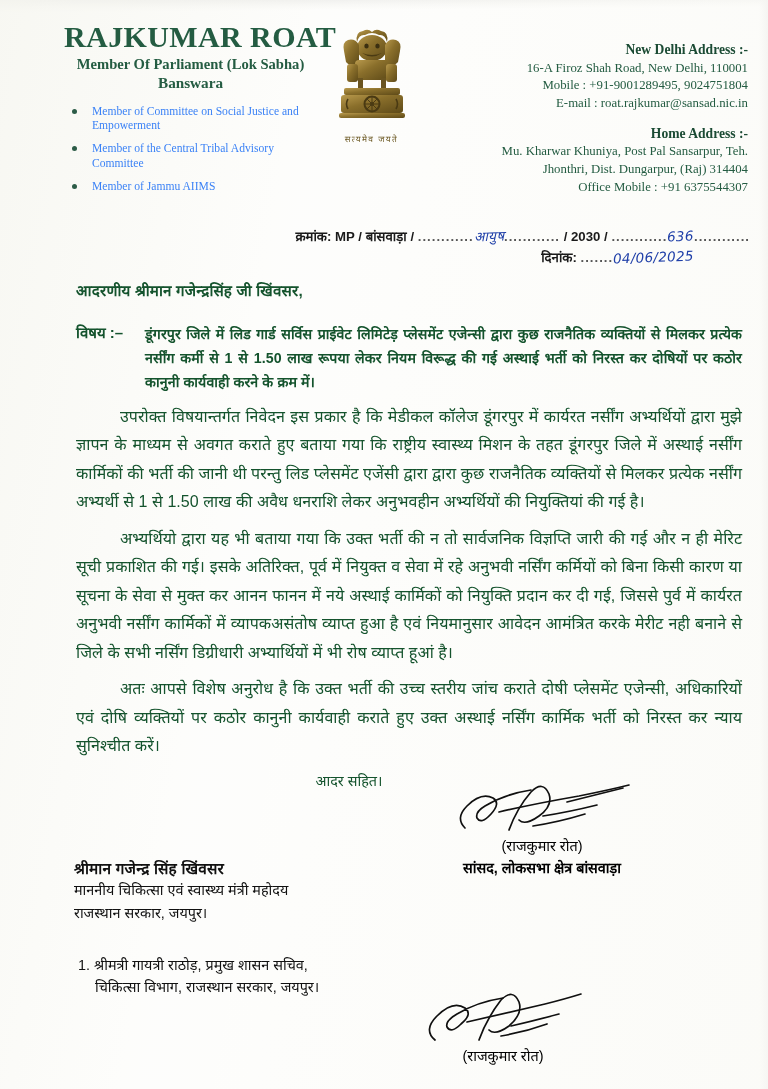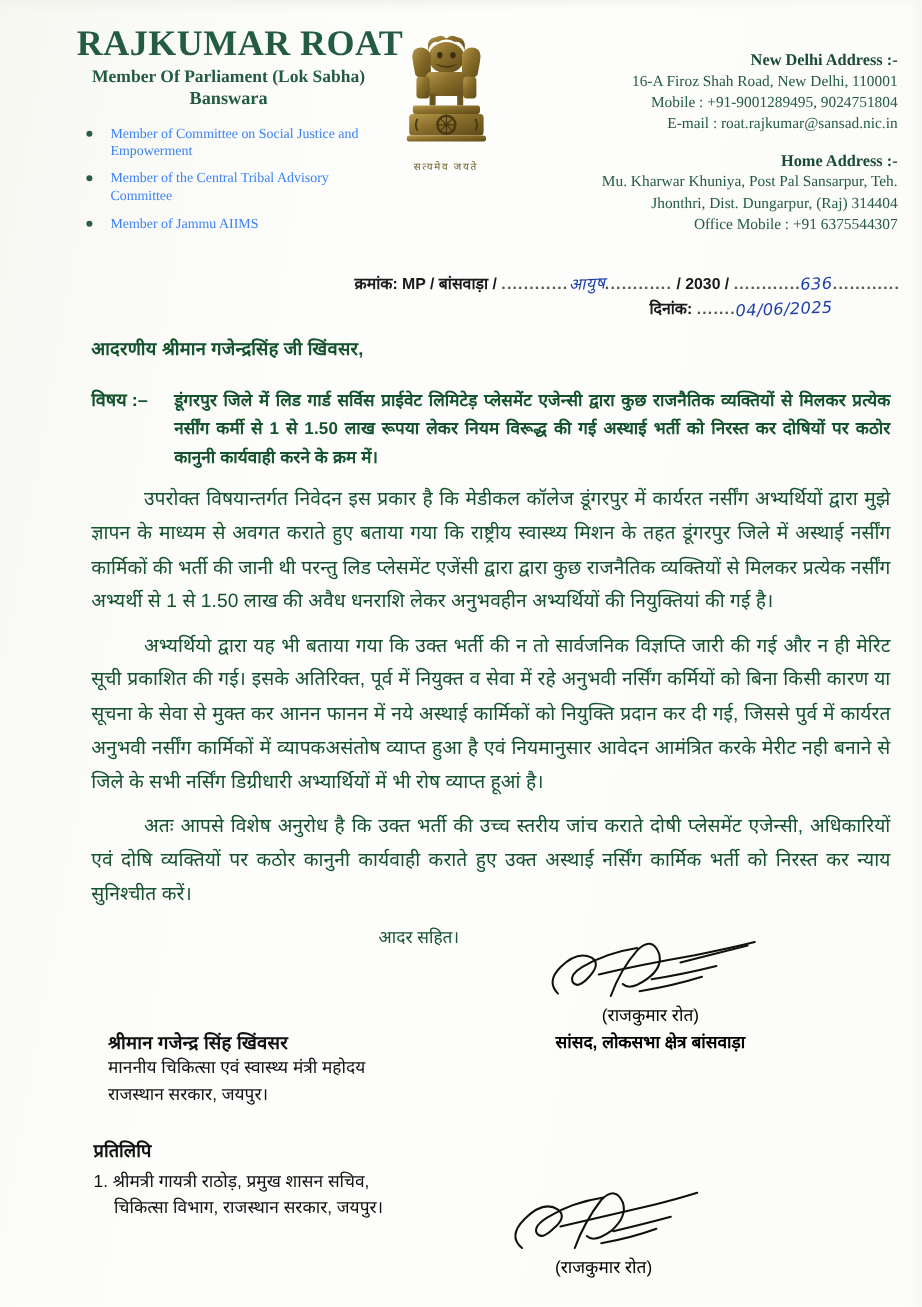--- a/index.html
+++ b/index.html
@@ -251,21 +251,21 @@
   }
   .sig-desig {
     font-size: 14.4px;
     font-weight: bold;
     margin-top: 3px;
   }
 
   
   .to-block {
     position: absolute;
-    left: 90px;
+    left: 74px;
     top: 858px;
     z-index: 5;
     font-family: "Liberation Sans", "DejaVu Sans", sans-serif;
     color: #111;
   }
   .to-name {
     font-size: 15.4px;
     font-weight: bold;
     letter-spacing: 0.2px;
   }
@@ -438,21 +438,20 @@
     <div class="sig-desig">सांसद, लोकसभा क्षेत्र बांसवाड़ा</div>
   </div>
 
   <div class="to-block">
     <div class="to-name">श्रीमान गजेन्द्र सिंह खिंवसर</div>
     <div class="to-line">माननीय चिकित्सा एवं स्वास्थ्य मंत्री महोदय</div>
     <div class="to-line">राजस्थान सरकार, जयपुर।</div>
   </div>
 
   <div class="copy-block">
-    <div class="copy-title">प्रतिलिपि</div>
     <div class="copy-item">
       <span>1.</span>
       <span>श्रीमत्री गायत्री राठोड़, प्रमुख शासन सचिव,</span>
       <span class="ln2">चिकित्सा विभाग, राजस्थान सरकार, जयपुर।</span>
     </div>
   </div>
 
   <div class="sign-block-2">
     <svg class="sig-svg" width="180" height="60" viewBox="0 0 180 60">
       <g fill="none" stroke="#101010" stroke-width="1.7" stroke-linecap="round">

